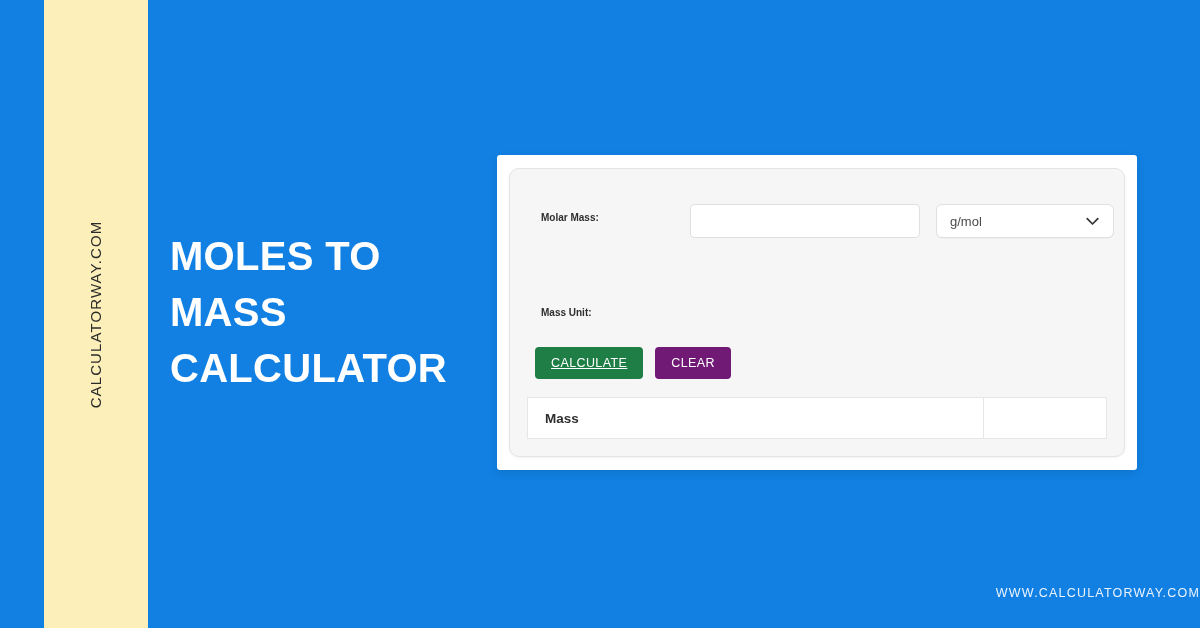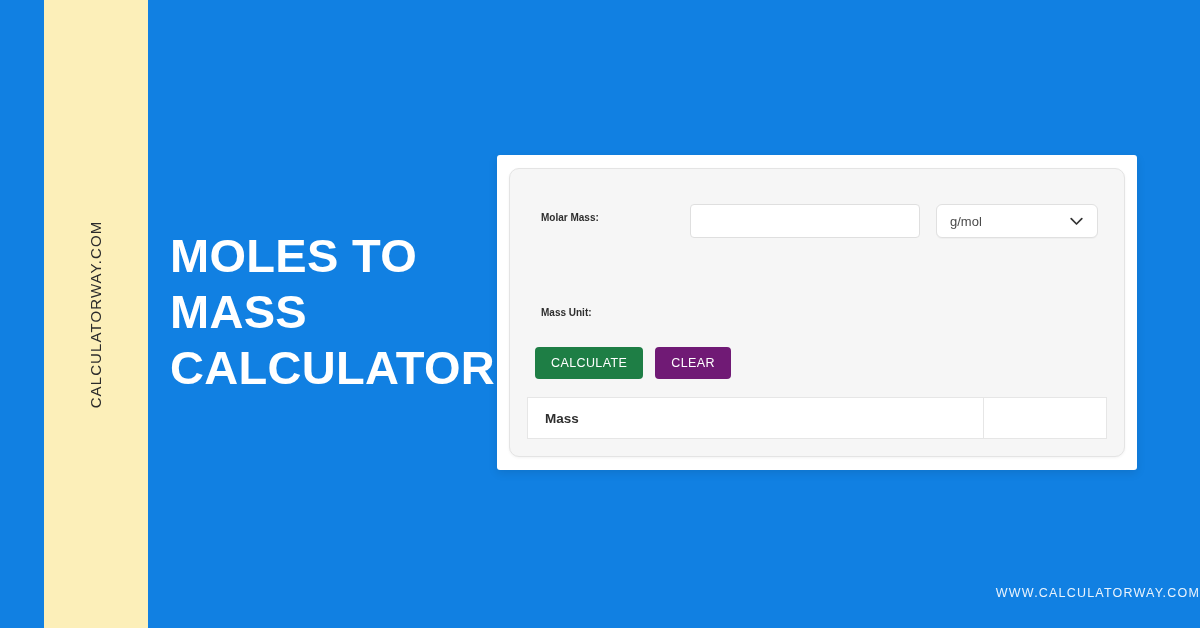--- a/index.html
+++ b/index.html
@@ -49,21 +49,21 @@
     font-weight: 400;
   }
 
   
   .headline {
     position: absolute;
     left: 170px;
     top: 228px;
     width: 330px;
     color: #ffffff;
-    font-size: 47px;
+    font-size: 40px;
     line-height: 56px;
     font-weight: bold;
     letter-spacing: 0.3px;
     text-transform: uppercase;
   }
   .headline .l { display: block; }
 
   
   .footer-url {
     position: absolute;
@@ -142,21 +142,21 @@
     background: #ffffff;
     border: 1px solid #e0e0e0;
     border-radius: 6px;
     box-sizing: border-box;
     display: flex;
     align-items: center;
     box-shadow: 0 1px 1px rgba(0,0,0,0.03);
   }
   .select-unit {
     left: 426px;
-    width: 162px;
+    width: 178px;
   }
   .select-wide {
     left: 181px;
     width: 275px;
   }
   .select-box .sel-text {
     font-size: 13px;
     color: #4a4a4a;
     padding-left: 13px;
     flex: 1;
@@ -183,21 +183,21 @@
     border-radius: 4px;
     color: #ffffff;
     font-family: "Liberation Sans", sans-serif;
     font-size: 12.5px;
     letter-spacing: 0.4px;
     height: 32px;
     padding: 0 16px;
     cursor: pointer;
     text-transform: uppercase;
   }
-  .btn-calculate { background: #1e7e45; }
+  .btn-calculate { background: #1e7e45; text-decoration: underline; }
   .btn-clear { background: #701a75; }
 
   
   .result-table {
     position: absolute;
     left: 17px;
     top: 228px;
     width: 580px;
     height: 42px;
     background: #ffffff;

